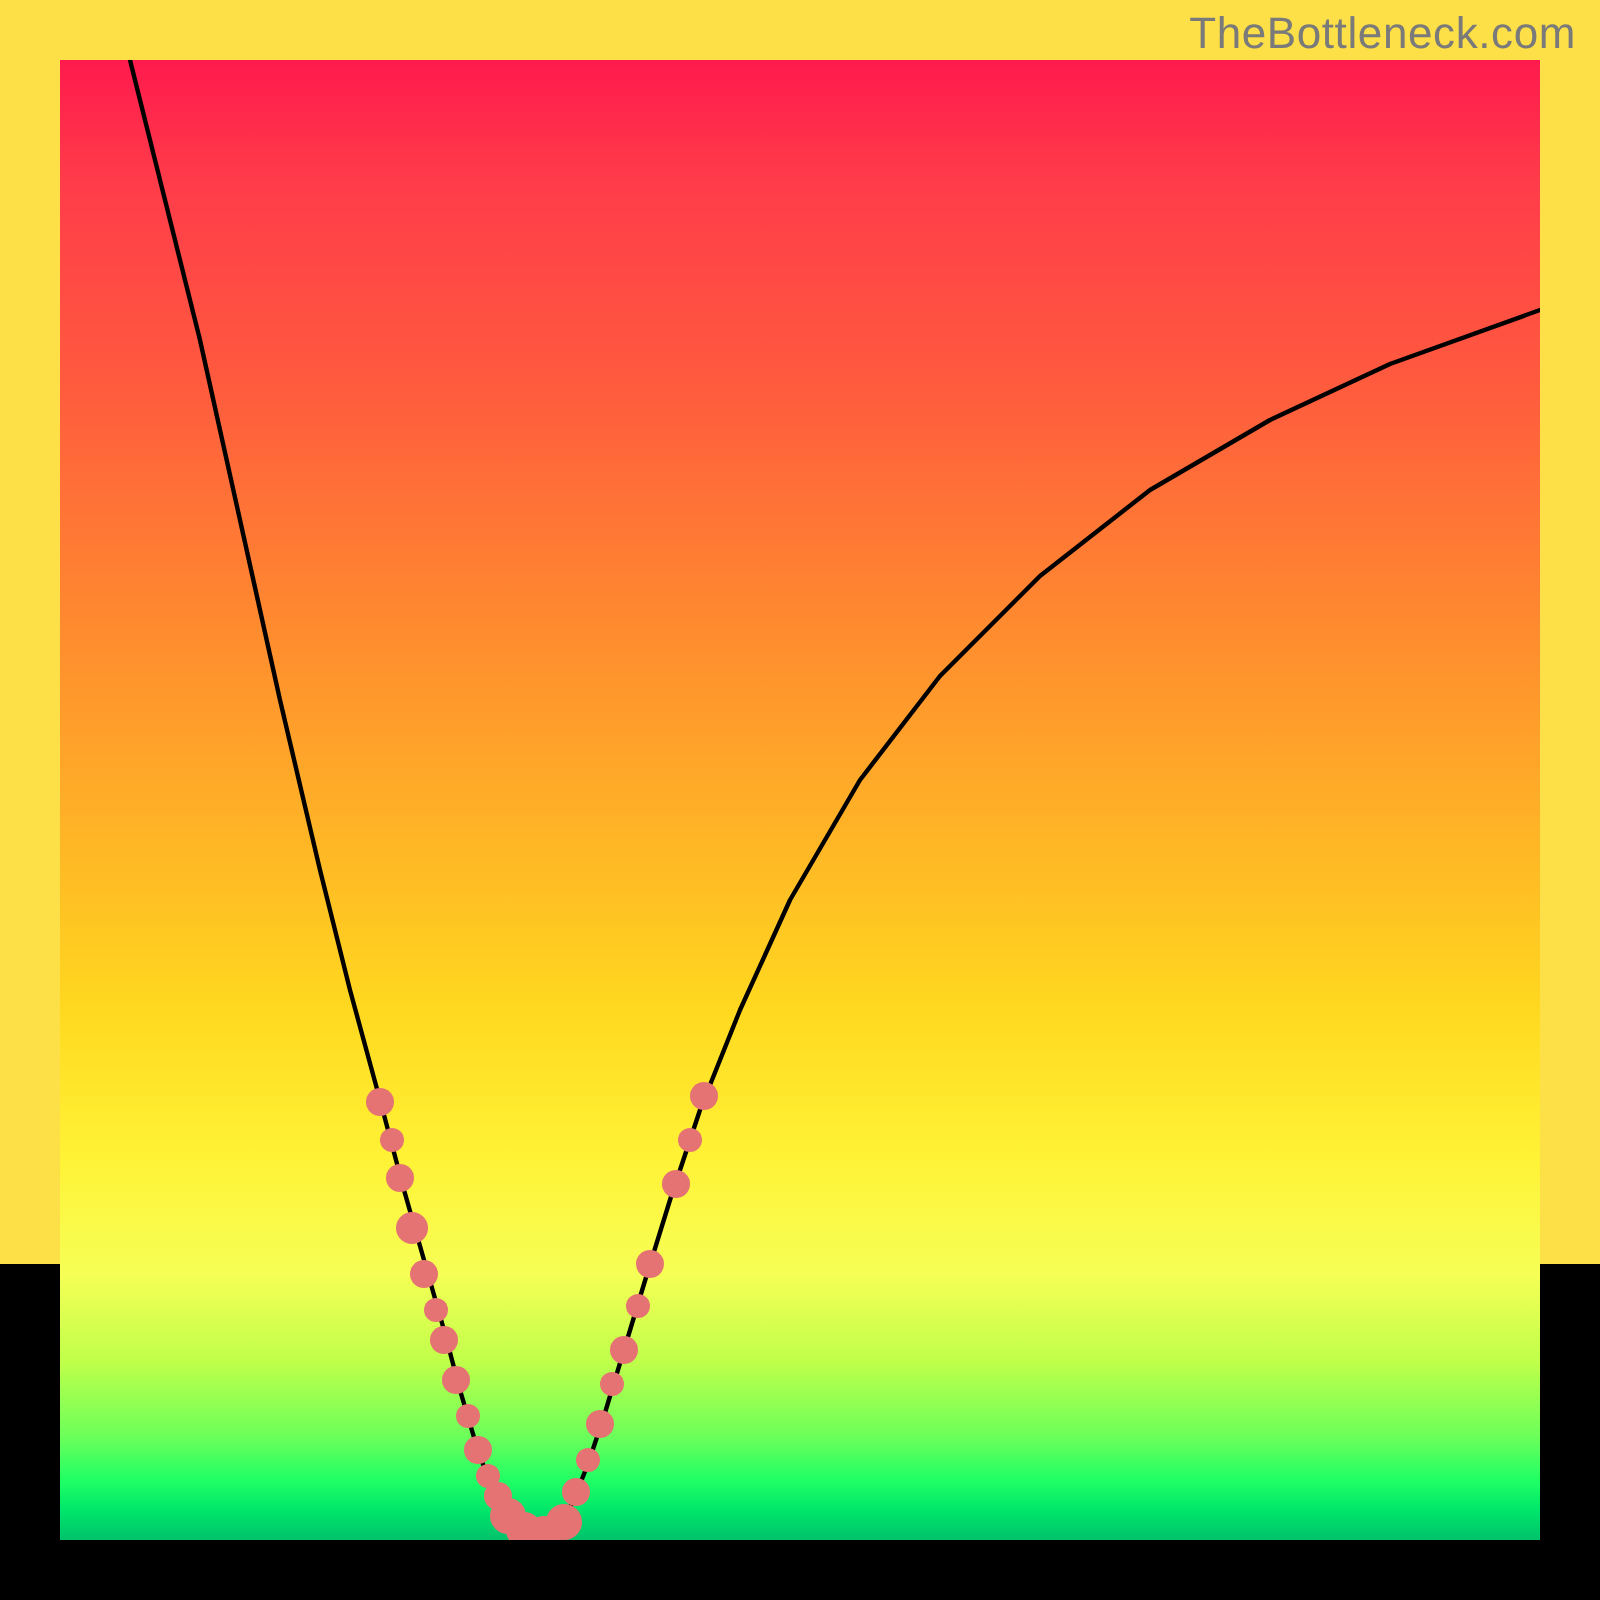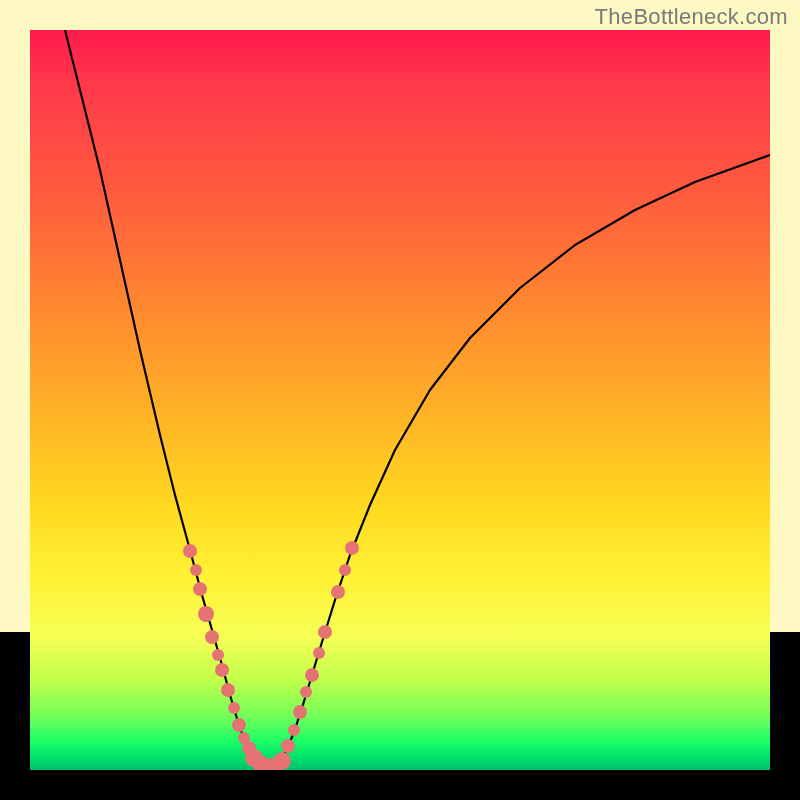--- a/index.html
+++ b/index.html
@@ -10,21 +10,21 @@
     overflow: hidden;
     background: #000;
     font-family: Arial, Helvetica, sans-serif;
   }
   .frame {
     position: absolute;
     top: 0;
     left: 0;
     width: 800px;
     height: 632px;
-    background: #fef9c3;
+    background: #fde047;
   }
   .plot {
     position: absolute;
     top: 30px;
     left: 30px;
     width: 740px;
     height: 740px;
     
     background: linear-gradient(
       to bottom,

